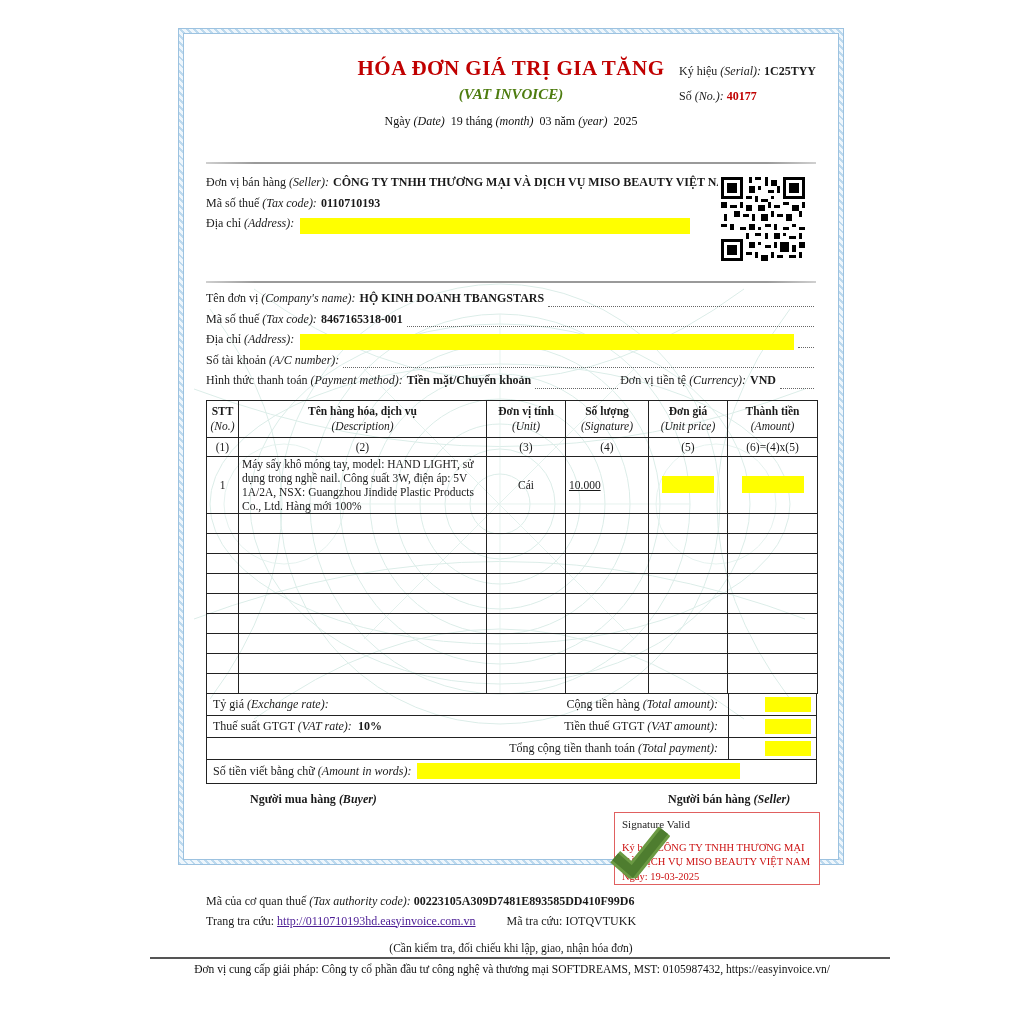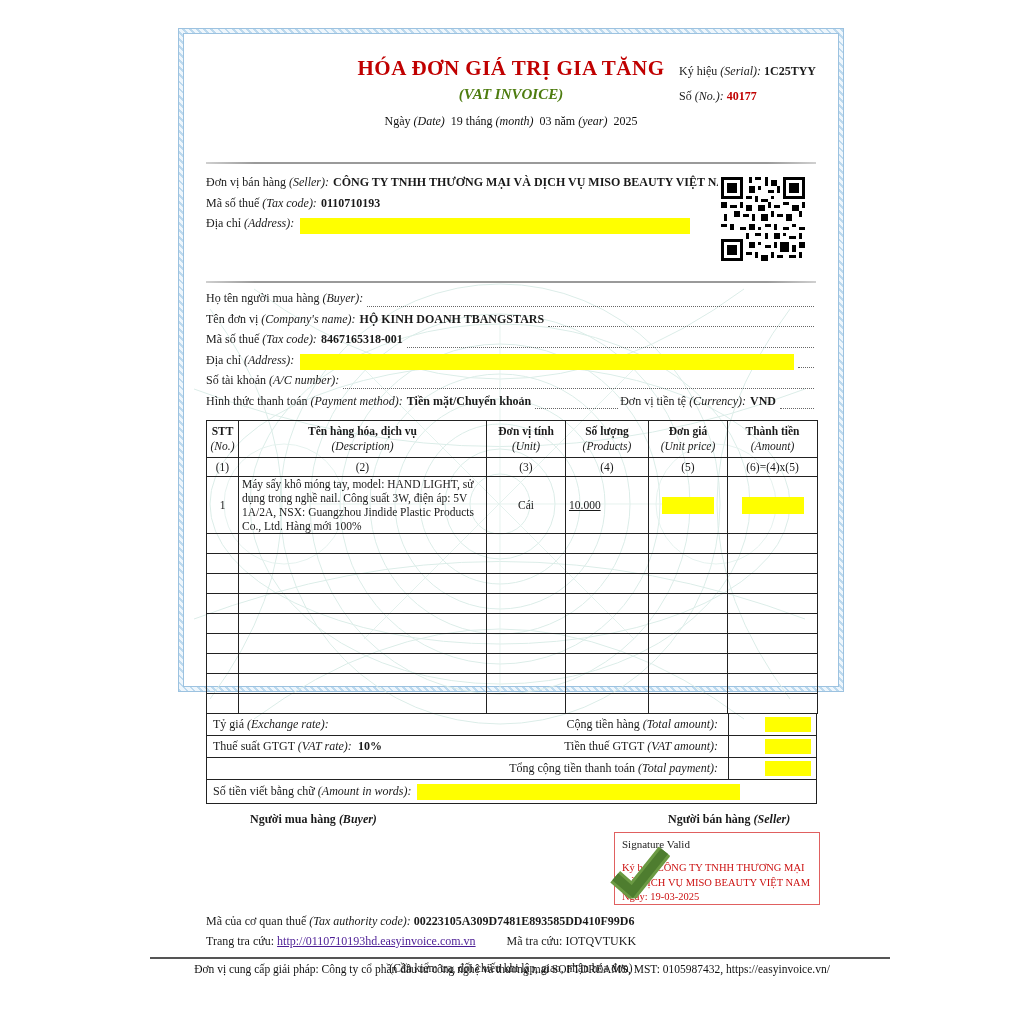--- a/index.html
+++ b/index.html
@@ -1,20 +1,20 @@
 <!DOCTYPE html>
 <html><head>
 <meta charset="utf-8">
 <style>
   * { margin:0; padding:0; box-sizing:border-box; }
   html,body { width:1024px; height:1024px; background:#ffffff; font-family:"Liberation Serif","DejaVu Serif",serif; color:#1a1a1a; }
   .page { position:relative; width:1024px; height:1024px; background:#fff; overflow:hidden; }
 
   
-  .frame { position:absolute; left:178px; top:28px; width:666px; height:664px;
+  .frame { position:absolute; left:178px; top:28px; width:666px; height:837px;
            border:1px solid #9cc2e0; padding:4px;
            background:repeating-linear-gradient(45deg,#bcd9ee 0 2px,#eef6fc 2px 5px); }
   .frame-content { position:relative; width:100%; height:100%; background:#fff; border:1px solid #9cc2e0; padding:0 22px; }
 
   .guilloche { position:absolute; left:10px; top:235px; z-index:0; pointer-events:none; }
   .content { position:relative; z-index:1; }
 
   
   .header { position:relative; margin-top:22px; text-align:center; }
   .title { font-size:21px; font-weight:bold; color:#c00000; letter-spacing:.5px; }
@@ -244,24 +244,20 @@
                 <rect x="23" y="26" width="2" height="1"></rect>
                 <rect x="26" y="25" width="1" height="2"></rect>
             </g>
           </svg>
         </div>
 
         <div class="hr-sep sep2"></div>
 
         <div class="buyer-section">
           <div class="info-row">
-            <span>Họ tên người mua hàng</span>&nbsp;<i>(Buyer):</i>
-            <span class="dots"></span>
-          </div>
-          <div class="info-row">
             <span>Tên đơn vị</span>&nbsp;<i>(Company's name):</i>
             <span class="val">HỘ KINH DOANH TBANGSTARS</span>
             <span class="dots"></span>
           </div>
           <div class="info-row">
             <span>Mã số thuế</span>&nbsp;<i>(Tax code):</i>
             <span class="val">8467165318-001</span>
             <span class="dots"></span>
           </div>
           <div class="info-row">
@@ -301,21 +297,21 @@
               <th>
                   <span class="vi">Tên hàng hóa, dịch vụ</span>
                   <span class="en">(Description)</span>
                 </th>
               <th>
                   <span class="vi">Đơn vị tính</span>
                   <span class="en">(Unit)</span>
                 </th>
               <th>
                   <span class="vi">Số lượng</span>
-                  <span class="en">(Products)</span>
+                  <span class="en">(Signature)</span>
                 </th>
               <th>
                   <span class="vi">Đơn giá</span>
                   <span class="en">(Unit price)</span>
                 </th>
               <th>
                   <span class="vi">Thành tiền</span>
                   <span class="en">(Amount)</span>
                 </th>
             </tr>

